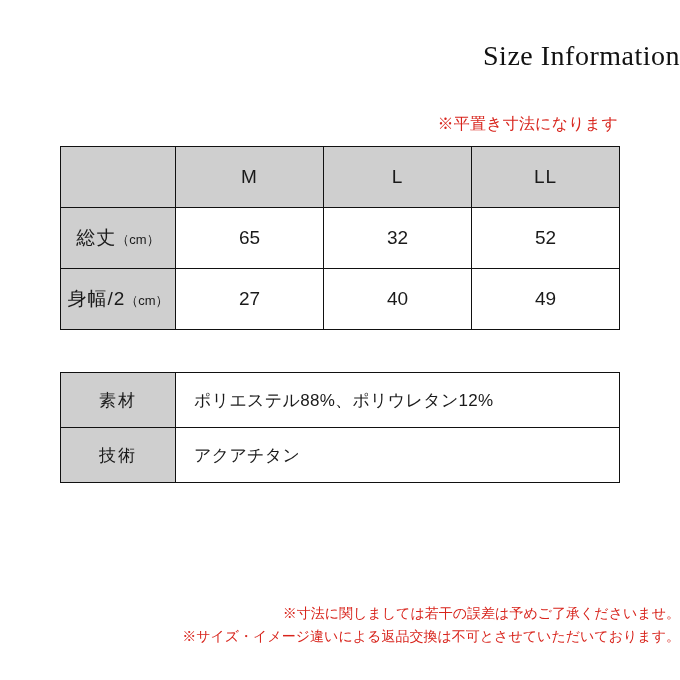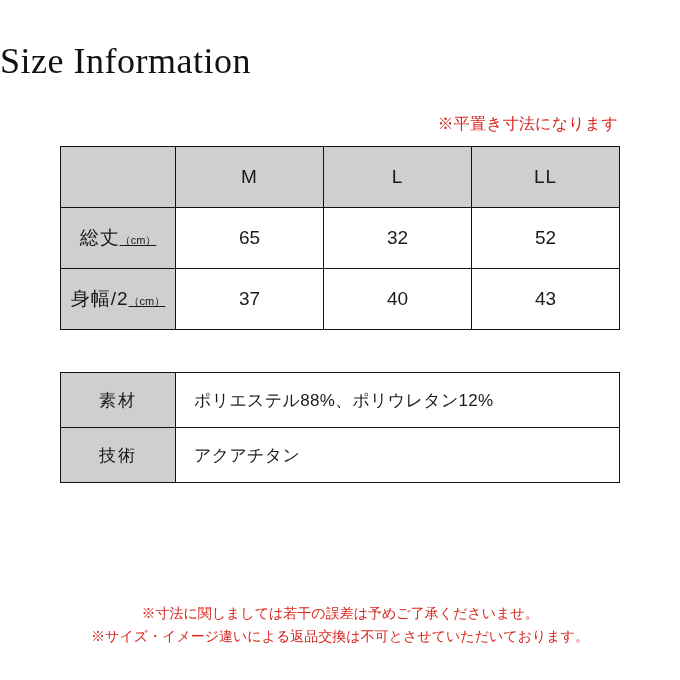--- a/index.html
+++ b/index.html
@@ -18,23 +18,23 @@
     position: relative;
     width: 680px;
     height: 680px;
     box-sizing: border-box;
   }
   .title {
     position: absolute;
     top: 40px;
     left: 0;
     width: 680px;
-    text-align: left;
+    text-align: right;
     font-family: "Liberation Serif", serif;
-    font-size: 36px;
+    font-size: 28px;
     letter-spacing: 0.5px;
     color: #111111;
   }
   .note-top {
     position: absolute;
     top: 114px;
     right: 62px;
     font-size: 16px;
     color: #d8241c;
     letter-spacing: 0.2px;
@@ -65,23 +65,22 @@
   .size-table thead th {
     background: #cfcfcf;
     font-size: 19px;
     letter-spacing: 1px;
   }
   .rowhead {
     font-size: 17px;
     letter-spacing: 1px;
   }
   .rowhead .unit {
-    font-size: 11px;
+    font-size: 13px;
     letter-spacing: 0;
-    text-decoration: underline;
   }
   .spec-table {
     position: absolute;
     top: 372px;
     left: 60px;
     width: 560px;
     border: 1px solid #111111;
   }
   .spec-table td {
     border: 1px solid #111111;
@@ -100,21 +99,21 @@
     text-align: left;
     padding-left: 18px;
     letter-spacing: 0.3px;
     border-radius: 26px;
   }
   .footnotes {
     position: absolute;
     top: 602px;
     left: 0;
     width: 680px;
-    text-align: center;
+    text-align: right;
     color: #d8241c;
     font-size: 14px;
     line-height: 23px;
   }
   .footnotes div {
     white-space: nowrap;
   }
 </style>
 </head>
 <body>
@@ -140,23 +139,23 @@
           <span>総丈</span><span class="unit">（cm）</span>
         </td>
         <td>65</td>
         <td>32</td>
         <td>52</td>
       </tr>
       <tr>
         <td class="rowhead">
           <span>身幅/2</span><span class="unit">（cm）</span>
         </td>
-        <td>37</td>
+        <td>27</td>
         <td>40</td>
-        <td>43</td>
+        <td>49</td>
       </tr>
     </tbody>
   </table>
 
   <table class="spec-table">
     <tbody>
       <tr>
         <td class="label">素材</td>
         <td class="value">ポリエステル88%、ポリウレタン12%</td>
       </tr>

